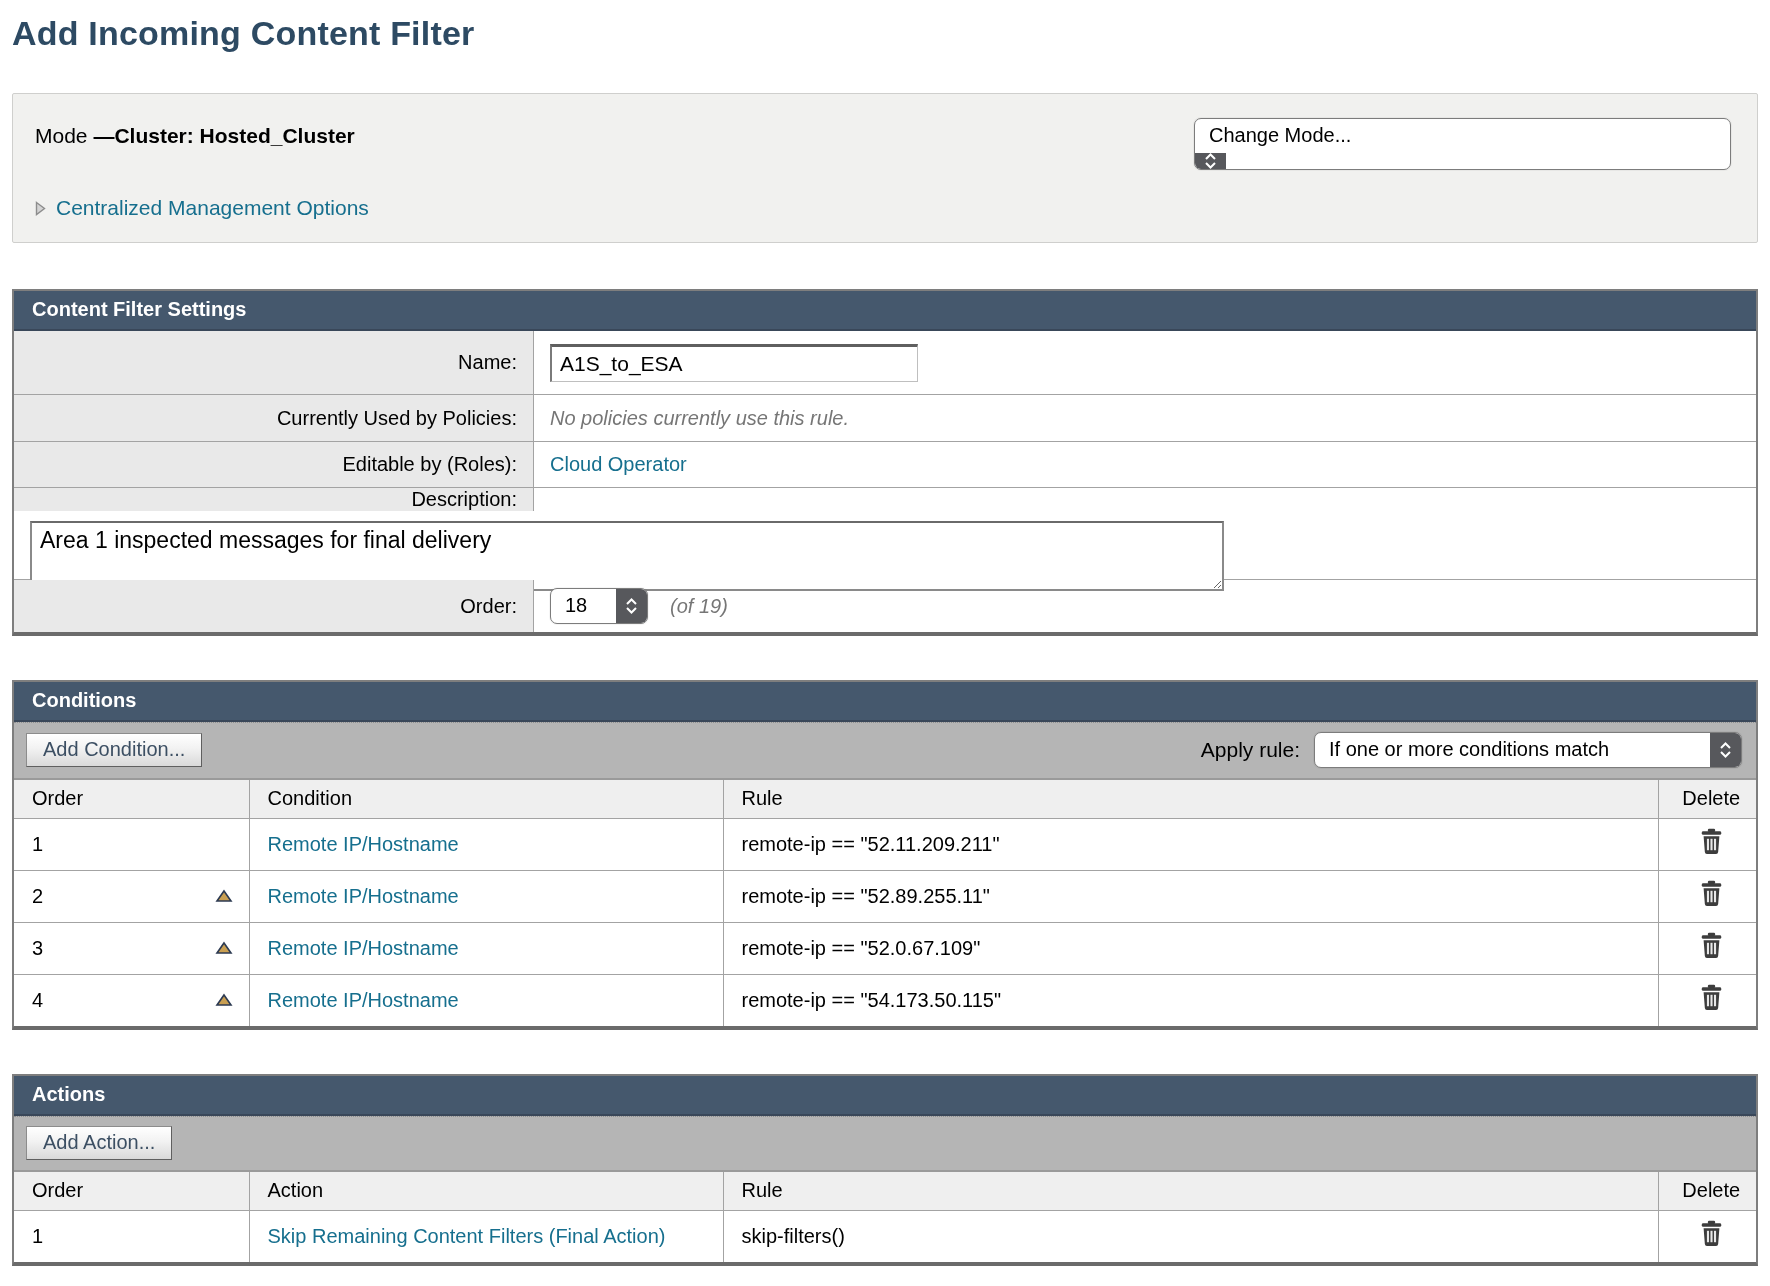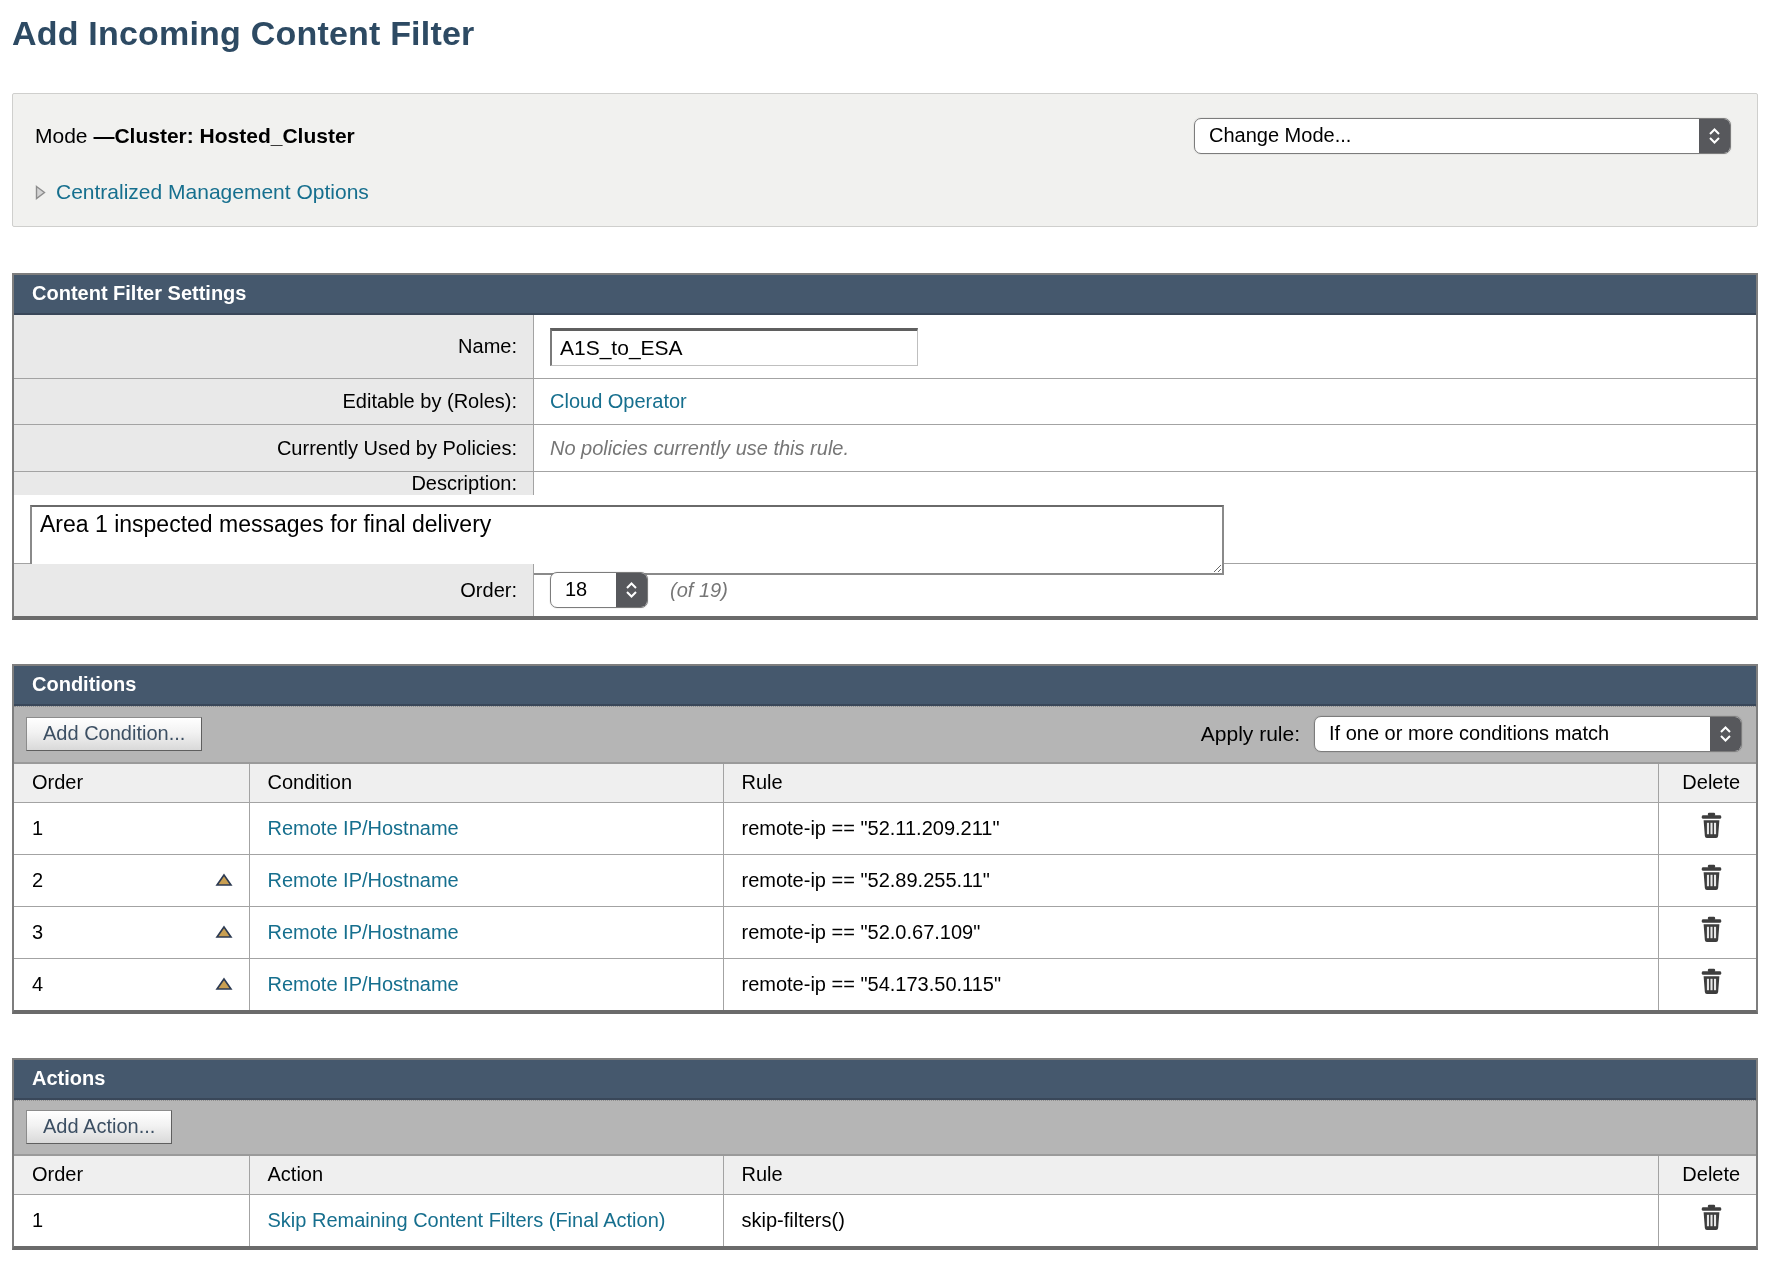--- a/index.html
+++ b/index.html
@@ -43,21 +43,21 @@
     box-shadow:0 0 0 1px rgba(0,0,0,0.04);cursor:default;
   }
   .mac-select .val{
     font-size:20px;padding:5px 16px 6px 14px;flex:1;white-space:nowrap;
     display:flex;align-items:center;
   }
   .mac-select .cap{
     width:31px;background:#57585c;display:flex;flex-direction:column;
     align-items:center;justify-content:center;gap:2px;flex:none;
   }
-  .sel-wide{width:537px;}
+  .sel-wide{width:537px;flex-direction:column;}
   .sel-apply{width:428px;}
   .sel-order{width:98px;}
 
   
   .panel{
     border:2px solid var(--panel-border);
     border-bottom:4px solid #6b6b6b;
     margin-bottom:44px;background:#fff;
   }
   .panel-header{
@@ -182,31 +182,31 @@
   <div class="panel">
     <div class="panel-header">Content Filter Settings</div>
 
     <div class="form-row row-name">
       <div class="form-label">Name:</div>
       <div class="form-value">
         <input class="name-input" type="text" value="A1S_to_ESA" style="">
       </div>
     </div>
 
+    <div class="form-row row-policies">
+      <div class="form-label">Currently Used by Policies:</div>
+      <div class="form-value">
+        <span class="italic-muted">No policies currently use this rule.</span>
+      </div>
+    </div>
+
     <div class="form-row row-editable">
       <div class="form-label">Editable by (Roles):</div>
       <div class="form-value">
         <a class="teal-link">Cloud Operator</a>
-      </div>
-    </div>
-
-    <div class="form-row row-policies">
-      <div class="form-label">Currently Used by Policies:</div>
-      <div class="form-value">
-        <span class="italic-muted">No policies currently use this rule.</span>
       </div>
     </div>
 
     <div class="form-row row-desc">
       <div class="form-label">Description:</div>
       <div class="form-value">
         <textarea class="desc-area" style="">Area 1 inspected messages for final delivery</textarea>
       </div>
     </div>
 

